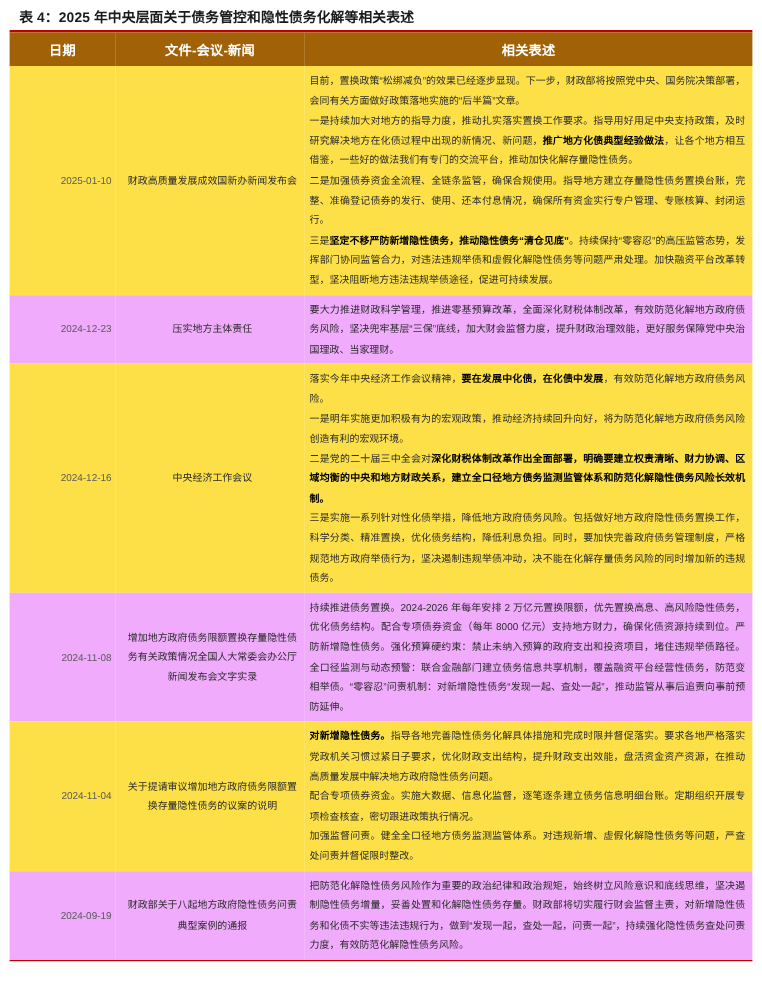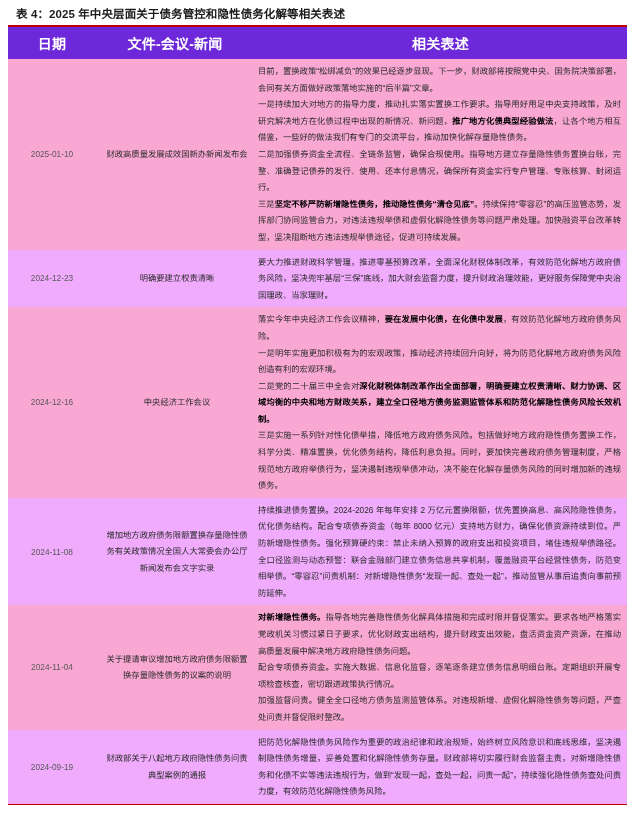--- a/index.html
+++ b/index.html
@@ -31,45 +31,45 @@
     padding: 5px 0 4px 8px;
     white-space: nowrap;
   }
   
   table.tbl {
     width: 619px;
     border-collapse: collapse;
     table-layout: fixed;
   }
   thead th {
-    background: #6d28d9;
+    background: #a16207;
     color: #ffffff;
-    font-size: 14px;
+    font-size: 11px;
     font-weight: bold;
     padding: 6px 2px 6px 2px;
     text-align: center;
     vertical-align: middle;
     letter-spacing: 0.2px;
   }
   col.c-date  { width: 88px; }
   col.c-doc   { width: 158px; }
   col.c-desc  { width: 373px; }
 
   tbody td {
     font-size: 8.3px;
     line-height: 1.95;
     vertical-align: middle;
     padding: 4px 3px;
     color: #2b2b2b;
   }
   tbody tr.shade td { background: #f0abfc; }
-  tbody tr.plain td { background: #f9a8d4; }
+  tbody tr.plain td { background: #fde047; }
 
   td.date {
-    text-align: center;
+    text-align: right;
     color: #595959;
     font-size: 8.3px;
     white-space: nowrap;
   }
   td.doc {
     text-align: center;
     padding-left: 10px;
     padding-right: 6px;
     color: #2b2b2b;
     line-height: 2.0;
@@ -132,21 +132,21 @@
           <td class="doc">财政高质量发展成效国新办新闻发布会</td>
           <td class="desc">
             <p><span>目前，置换政策“松绑减负”的效果已经逐步显现。下一步，财政部将按照党中央、国务院决策部署，会同有关方面做好政策落地实施的“后半篇”文章。</span></p>
             <p><span>一是持续加大对地方的指导力度，推动扎实落实置换工作要求。指导用好用足中央支持政策，及时研究解决地方在化债过程中出现的新情况、新问题，</span><span class="b">推广地方化债典型经验做法</span><span>，让各个地方相互借鉴，一些好的做法我们有专门的交流平台，推动加快化解存量隐性债务。</span></p>
             <p><span>二是加强债券资金全流程、全链条监管，确保合规使用。指导地方建立存量隐性债务置换台账，完整、准确登记债券的发行、使用、还本付息情况，确保所有资金实行专户管理、专账核算、封闭运行。</span></p>
             <p><span>三是</span><span class="b">坚定不移严防新增隐性债务，推动隐性债务“清仓见底”</span><span>。持续保持“零容忍”的高压监管态势，发挥部门协同监管合力，对违法违规举债和虚假化解隐性债务等问题严肃处理。加快融资平台改革转型，坚决阻断地方违法违规举债途径，促进可持续发展。</span></p>
           </td>
         </tr>
         <tr class="shade">
           <td class="date">2024-12-23</td>
-          <td class="doc">明确要建立权责清晰</td>
+          <td class="doc">压实地方主体责任</td>
           <td class="desc">
             <p><span>要大力推进财政科学管理，推进零基预算改革，全面深化财税体制改革，有效防范化解地方政府债务风险，坚决兜牢基层“三保”底线，加大财会监督力度，提升财政治理效能，更好服务保障党中央治国理政、当家理财。</span></p>
           </td>
         </tr>
         <tr class="plain">
           <td class="date">2024-12-16</td>
           <td class="doc">中央经济工作会议</td>
           <td class="desc">
             <p><span>落实今年中央经济工作会议精神，</span><span class="b">要在发展中化债，在化债中发展</span><span>，有效防范化解地方政府债务风险。</span></p>
             <p><span>一是明年实施更加积极有为的宏观政策，推动经济持续回升向好，将为防范化解地方政府债务风险创造有利的宏观环境。</span></p>

